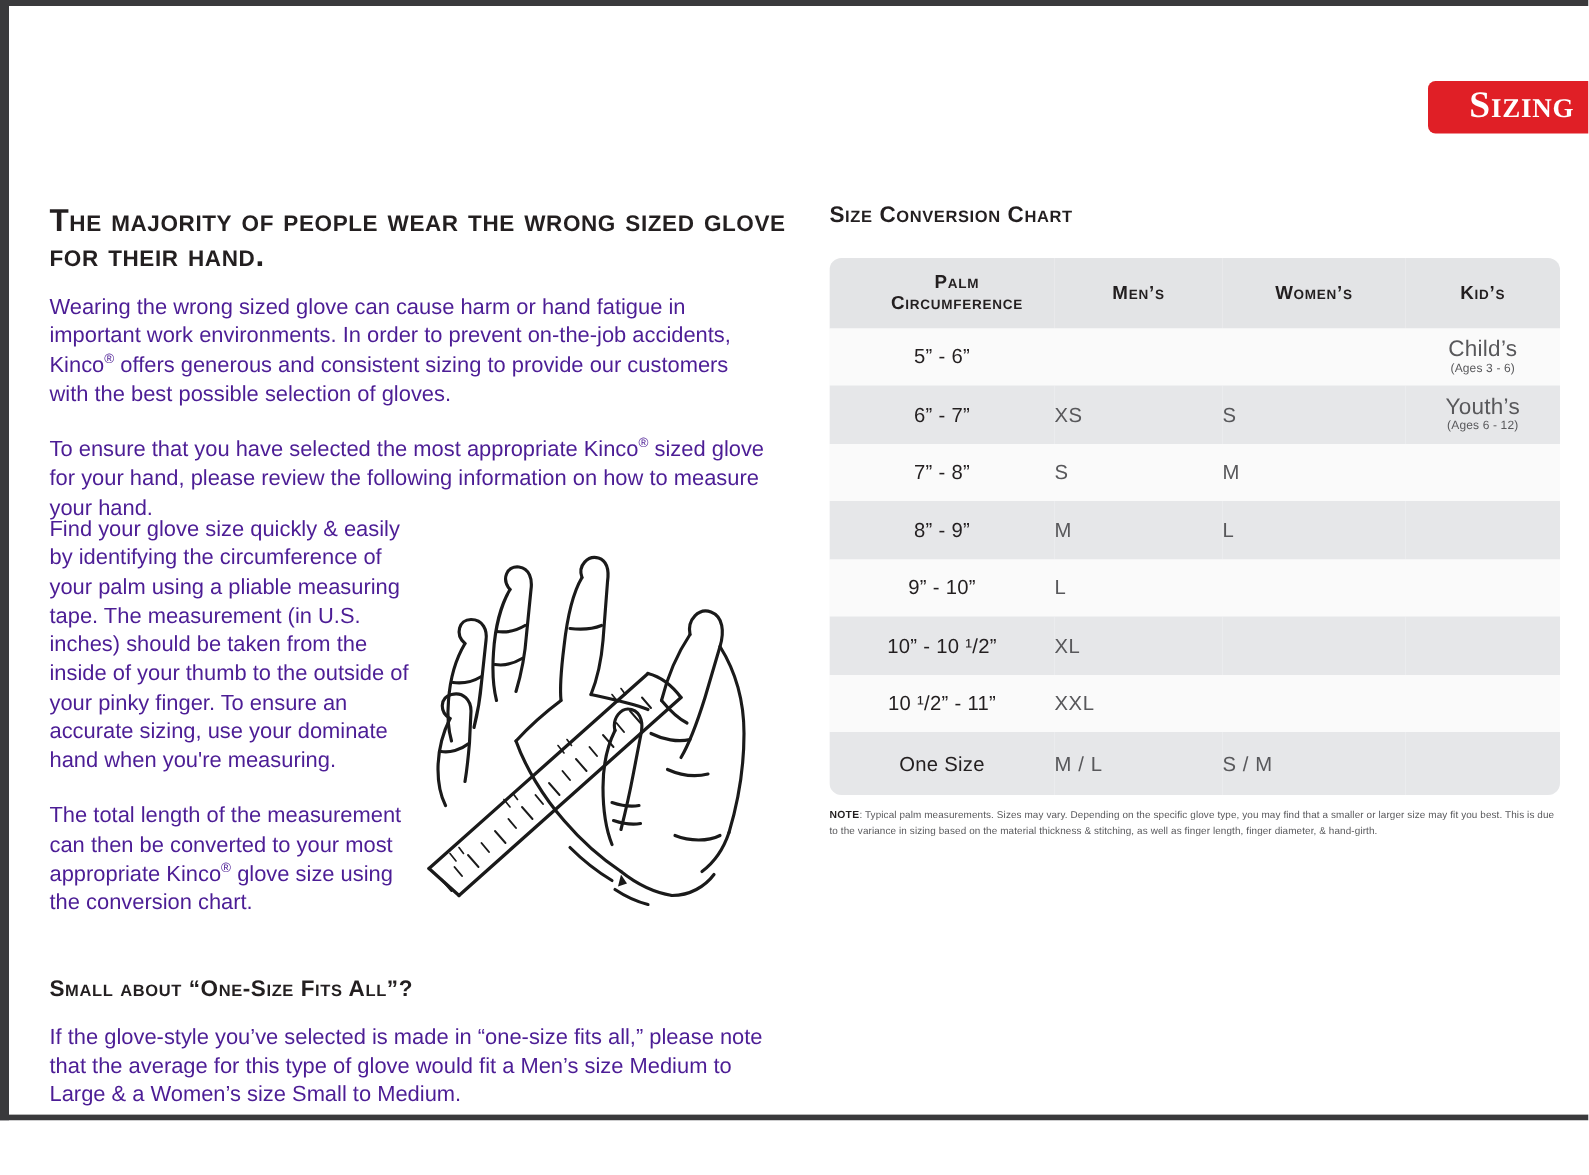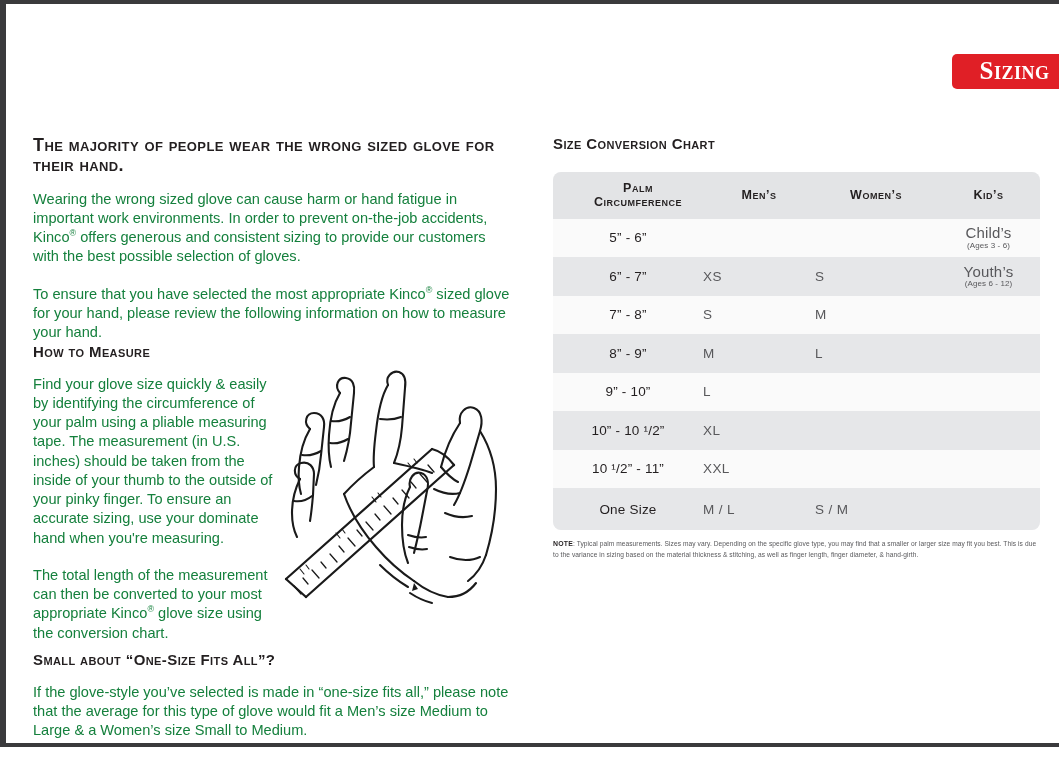--- a/index.html
+++ b/index.html
@@ -62,28 +62,28 @@
   }
 
   
   .left-col {
     position: absolute;
     left: 27px;
     top: 132px;
     width: 495px;
   }
   .head-main {
-    font-size: 18px;
+    font-size: 21px;
     line-height: 1.1;
     margin: 0 0 14px 0;
   }
   .para {
     font-size: 14.6px;
     line-height: 1.32;
-    color: #15803d;
+    color: #4c1d95;
     margin: 0 0 18px 0;
     max-width: 478px;
   }
   .para.narrow { max-width: 250px; }
   .para sup {
     font-size: 9px;
     vertical-align: super;
     line-height: 0;
   }
   .head-sub {
@@ -227,21 +227,20 @@
 
   <div class="left-col">
     <h1 class="sc-heading head-main">The majority of people wear the wrong sized glove for their hand.</h1>
 
     <p class="para"><span>Wearing the wrong sized glove can cause harm or hand fatigue in important work environments. In order to prevent on-the-job accidents, Kinco</span><sup>®</sup><span> offers generous and consistent sizing to provide our customers with the best possible selection of gloves.</span></p>
 
     <p class="para"><span>To ensure that you have selected the most appropriate Kinco</span><sup>®</sup><span> sized glove for your hand, please review the following information on how to measure your hand.</span></p>
   </div>
 
   <div class="measure-block">
-    <h2 class="sc-heading head-sub" style="margin-top:0;">How to Measure</h2>
 
     <div class="measure-text">
       <p class="para narrow">Find your glove size quickly &amp; easily by identifying the circumference of your palm using a pliable measuring tape. The measurement (in U.S. inches) should be taken from the inside of your thumb to the outside of your pinky finger. To ensure an accurate sizing, use your dominate hand when you're measuring.</p>
       <p class="para narrow"><span>The total length of the measurement can then be converted to your most appropriate Kinco</span><sup>®</sup><span> glove size using the conversion chart.</span></p>
     </div>
   </div>
 
   <div class="hand-illo">
     <svg viewBox="0 0 246 248" width="246" height="248" xmlns="http://www.w3.org/2000/svg" fill="none" stroke="#1a1a1a" stroke-width="2.1" stroke-linecap="round" stroke-linejoin="round">
 

